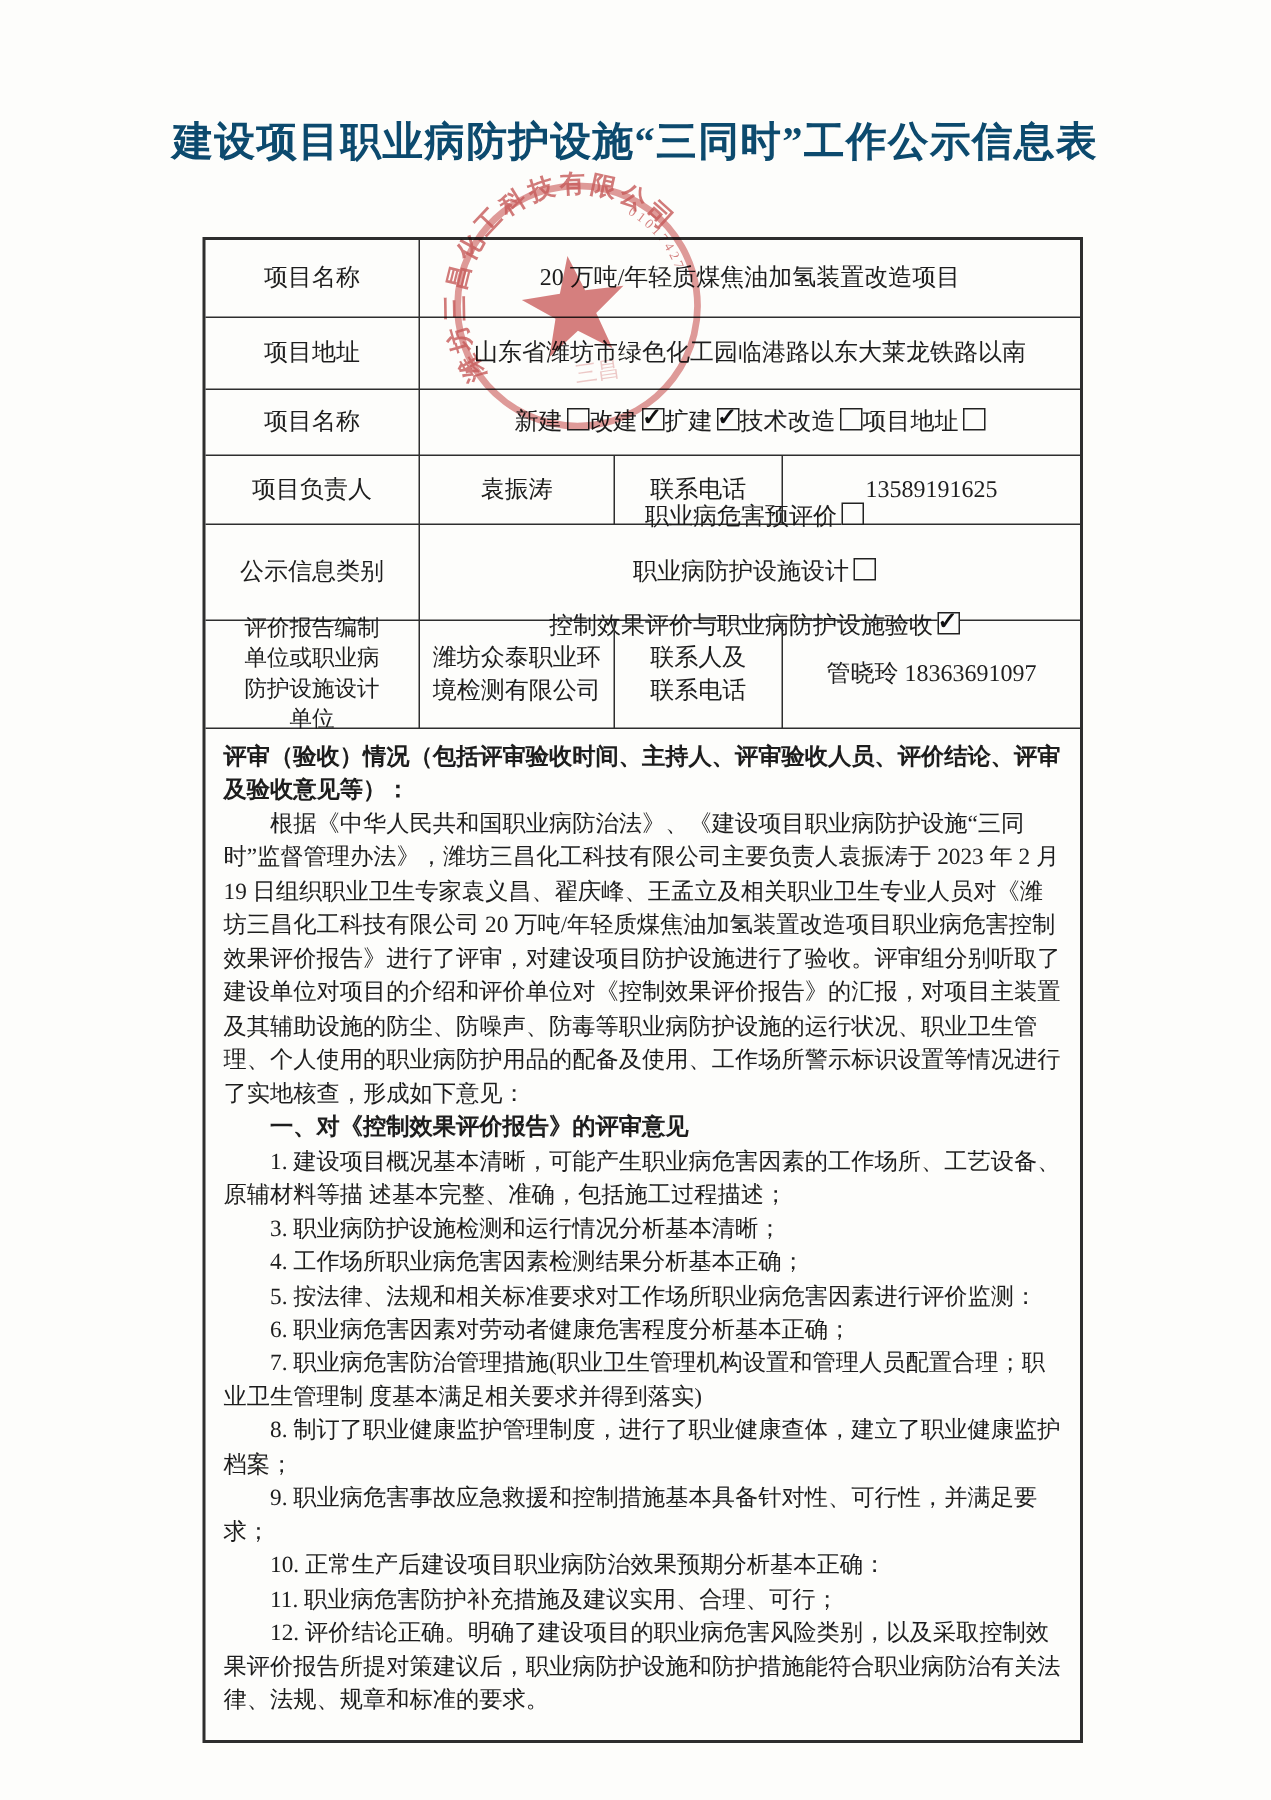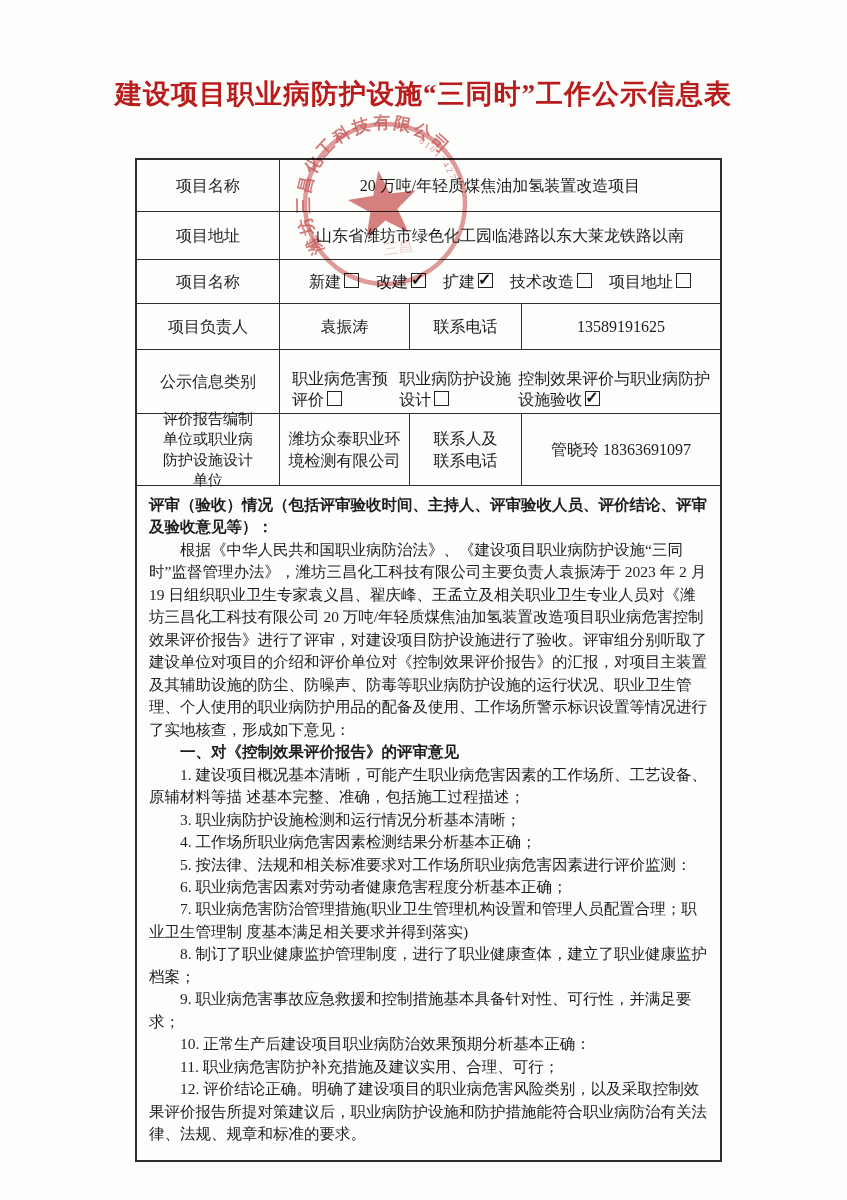--- a/index.html
+++ b/index.html
@@ -9,21 +9,21 @@
     width:847px;height:1200px;
     background:#fdfdfb;
     font-family:"Liberation Serif", serif;
     color:#1d1d1d;
     overflow:hidden;
   }
   .doc-title{
     position:absolute;top:76px;left:0;right:0;
     margin:0;text-align:center;
     font-size:27px;font-weight:bold;letter-spacing:1px;
-    color:#b91c1c;
+    color:#0c4a6e;
   }
   .grid{
     position:absolute;left:135px;top:158px;width:583px;
     display:grid;
     grid-template-columns:143px 130px 112px 198px;
     grid-template-rows:52px 48px 44px 46px 64px 72px auto;
     border:2px solid #2e2e2e;
     box-sizing:content-box;
     background:transparent;
   }
@@ -35,33 +35,33 @@
     padding:2px 6px;box-sizing:border-box;
     word-break:break-all;
   }
   .cell.last{border-right:none;}
   .cell.bottom{border-bottom:none;}
   .sp3{grid-column:span 3;}
   .sp4{grid-column:1 / -1;}
   .lbl{font-size:16px;}
   .lbl.small{font-size:15px;padding:2px 20px;}
   .prewrap{white-space:pre-line;}
-  .opts{display:flex;gap:17px;justify-content:center;align-items:center;width:100%;}
+  .opts{display:flex;justify-content:center;align-items:center;width:100%;}
   .opt{white-space:nowrap;}
   .cb{
     display:inline-block;width:13px;height:13px;
     border:1.6px solid #222;margin-left:3px;
     position:relative;top:1px;background:#fdfdfb;
   }
   .cb.checked::after{
     content:"✓";position:absolute;left:-1px;top:-5px;
     font-size:16px;font-weight:700;color:#111;
   }
-  .cat-cell{flex-direction:row;align-items:flex-end;justify-content:center;
-    text-align:left;padding-left:12px;gap:3px;}
+  .cat-cell{flex-direction:column;align-items:center;justify-content:center;
+    text-align:left;padding-left:12px;gap:15px;}
   .review{
     display:block;text-align:left;
     padding:8px 12px 14px 12px;
     font-size:15.5px;line-height:1.45;
     align-items:flex-start;
   }
   .p{margin:0;text-indent:2em;word-break:break-all;}
   .p.noindent{text-indent:0;}
   .p.bold{font-weight:bold;}
   .stamp{

